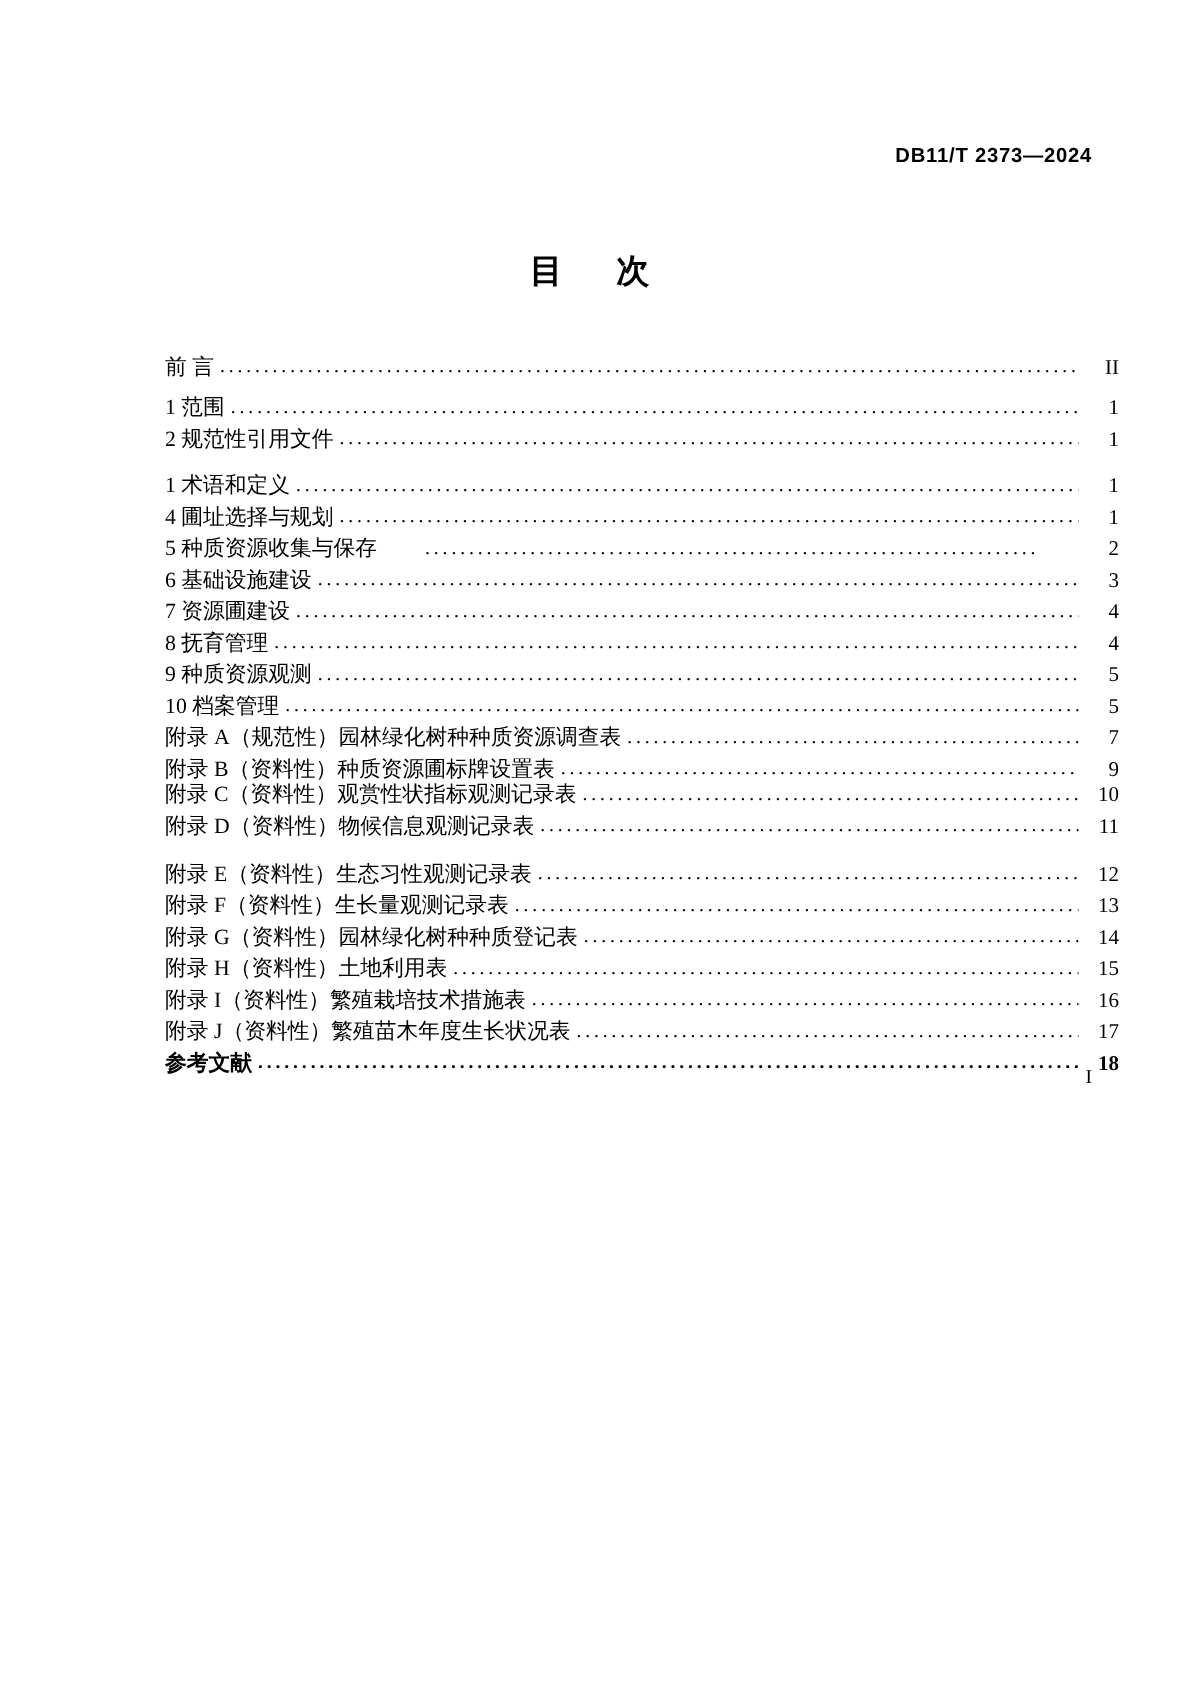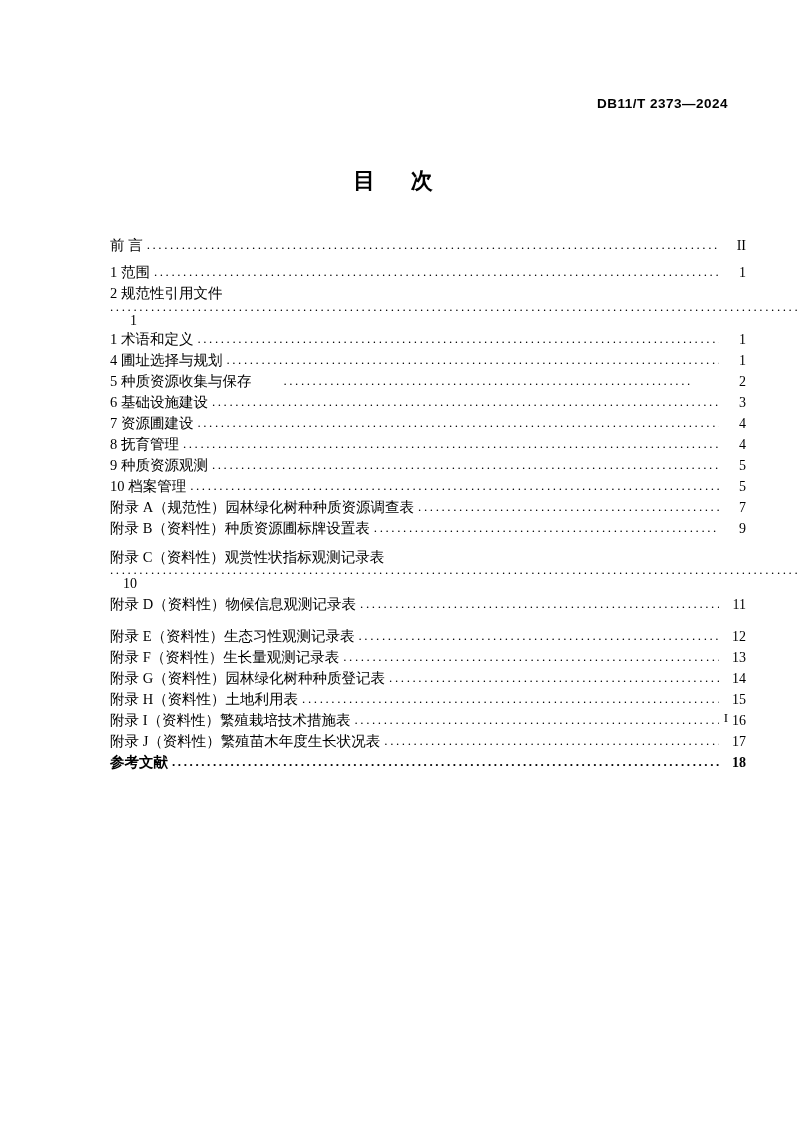--- a/index.html
+++ b/index.html
@@ -93,21 +93,21 @@
       <div class="toc-row" style="margin-bottom: 12px;">
         <span class="label">前  言</span>
         <span class="dots">........................................................................................................................................................................................................</span>
         <span class="pageno">II</span>
       </div>
       <div class="toc-row" style="margin-bottom: 6px;">
         <span class="label">1  范围</span>
         <span class="dots">........................................................................................................................................................................................................</span>
         <span class="pageno">1</span>
       </div>
-      <div class="toc-row" style="margin-bottom: 4px; flex-direction: column;">
+      <div class="toc-row" style="margin-bottom: 16px;">
         <span class="label">2  规范性引用文件</span>
         <span class="dots">........................................................................................................................................................................................................</span>
         <span class="pageno">1</span>
       </div>
       <div class="toc-row" style="margin-bottom: 6px;">
         <span class="label">1  术语和定义</span>
         <span class="dots">........................................................................................................................................................................................................</span>
         <span class="pageno">1</span>
       </div>
       <div class="toc-row" style="margin-bottom: 6px;">
@@ -143,26 +143,26 @@
       <div class="toc-row" style="margin-bottom: 6px;">
         <span class="label">10  档案管理</span>
         <span class="dots">........................................................................................................................................................................................................</span>
         <span class="pageno">5</span>
       </div>
       <div class="toc-row" style="margin-bottom: 6px;">
         <span class="label">附录 A（规范性）园林绿化树种种质资源调查表</span>
         <span class="dots">........................................................................................................................................................................................................</span>
         <span class="pageno">7</span>
       </div>
-      <div class="toc-row" style="margin-bottom: 14px; justify-content: space-between;">
+      <div class="toc-row" style="margin-bottom: 2px; justify-content: space-between;">
         <span class="label">附录 B（资料性）种质资源圃标牌设置表</span>
         <span class="dots">........................................................................................................................................................................................................</span>
         <span class="pageno">9</span>
       </div>
-      <div class="toc-row" style="margin-bottom: 6px; flex-direction: column;">
+      <div class="toc-row" style="margin-bottom: 6px;">
         <span class="label">附录 C（资料性）观赏性状指标观测记录表</span>
         <span class="dots">........................................................................................................................................................................................................</span>
         <span class="pageno">10</span>
       </div>
       <div class="toc-row" style="margin-bottom: 17px;">
         <span class="label">附录 D（资料性）物候信息观测记录表</span>
         <span class="dots">........................................................................................................................................................................................................</span>
         <span class="pageno">11</span>
       </div>
       <div class="toc-row" style="margin-bottom: 6px;">

